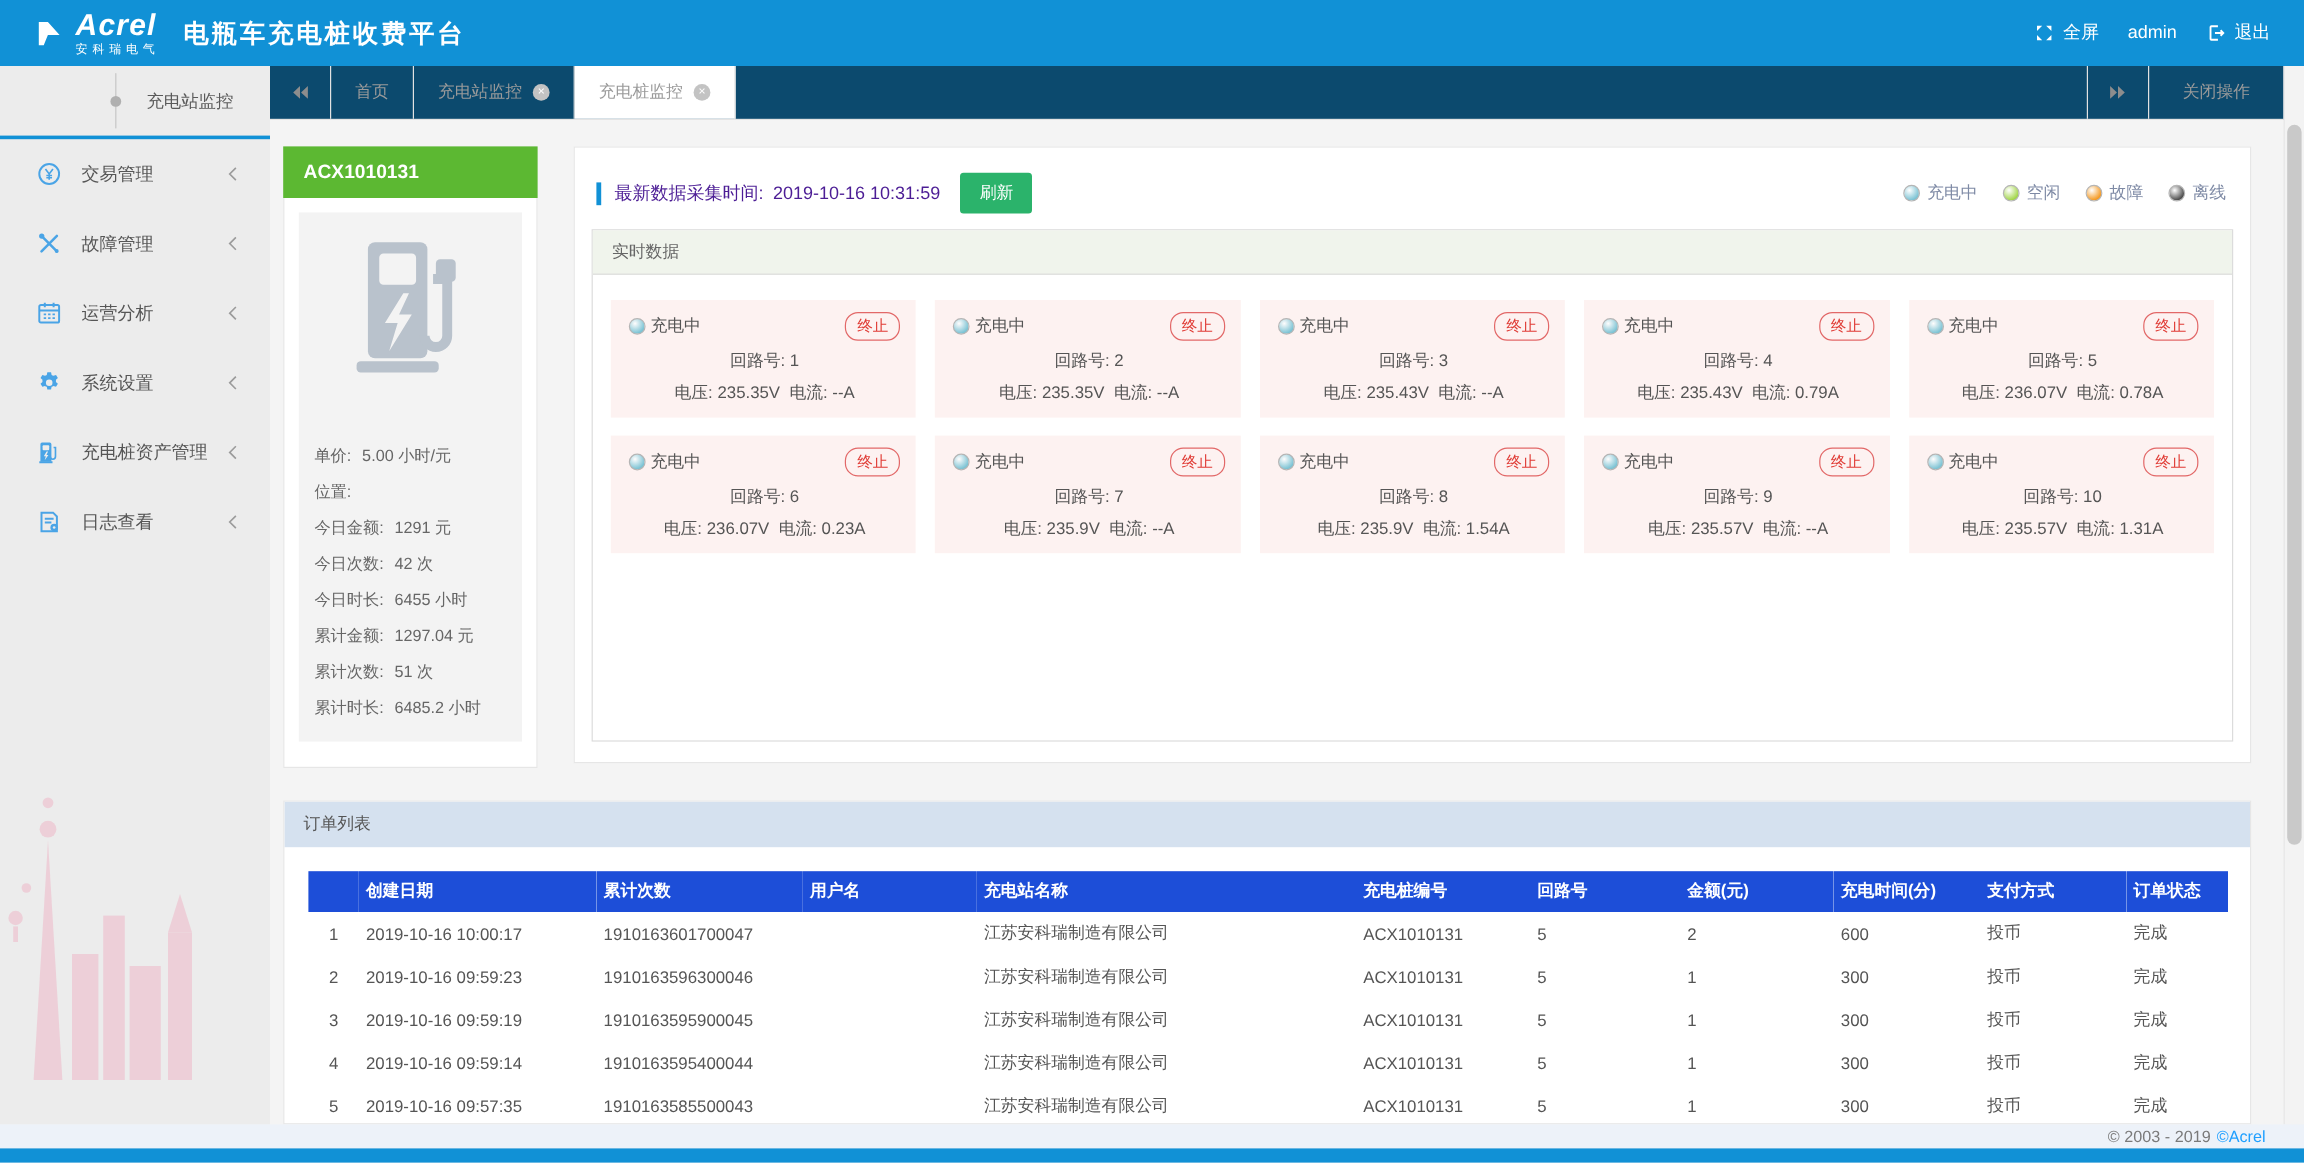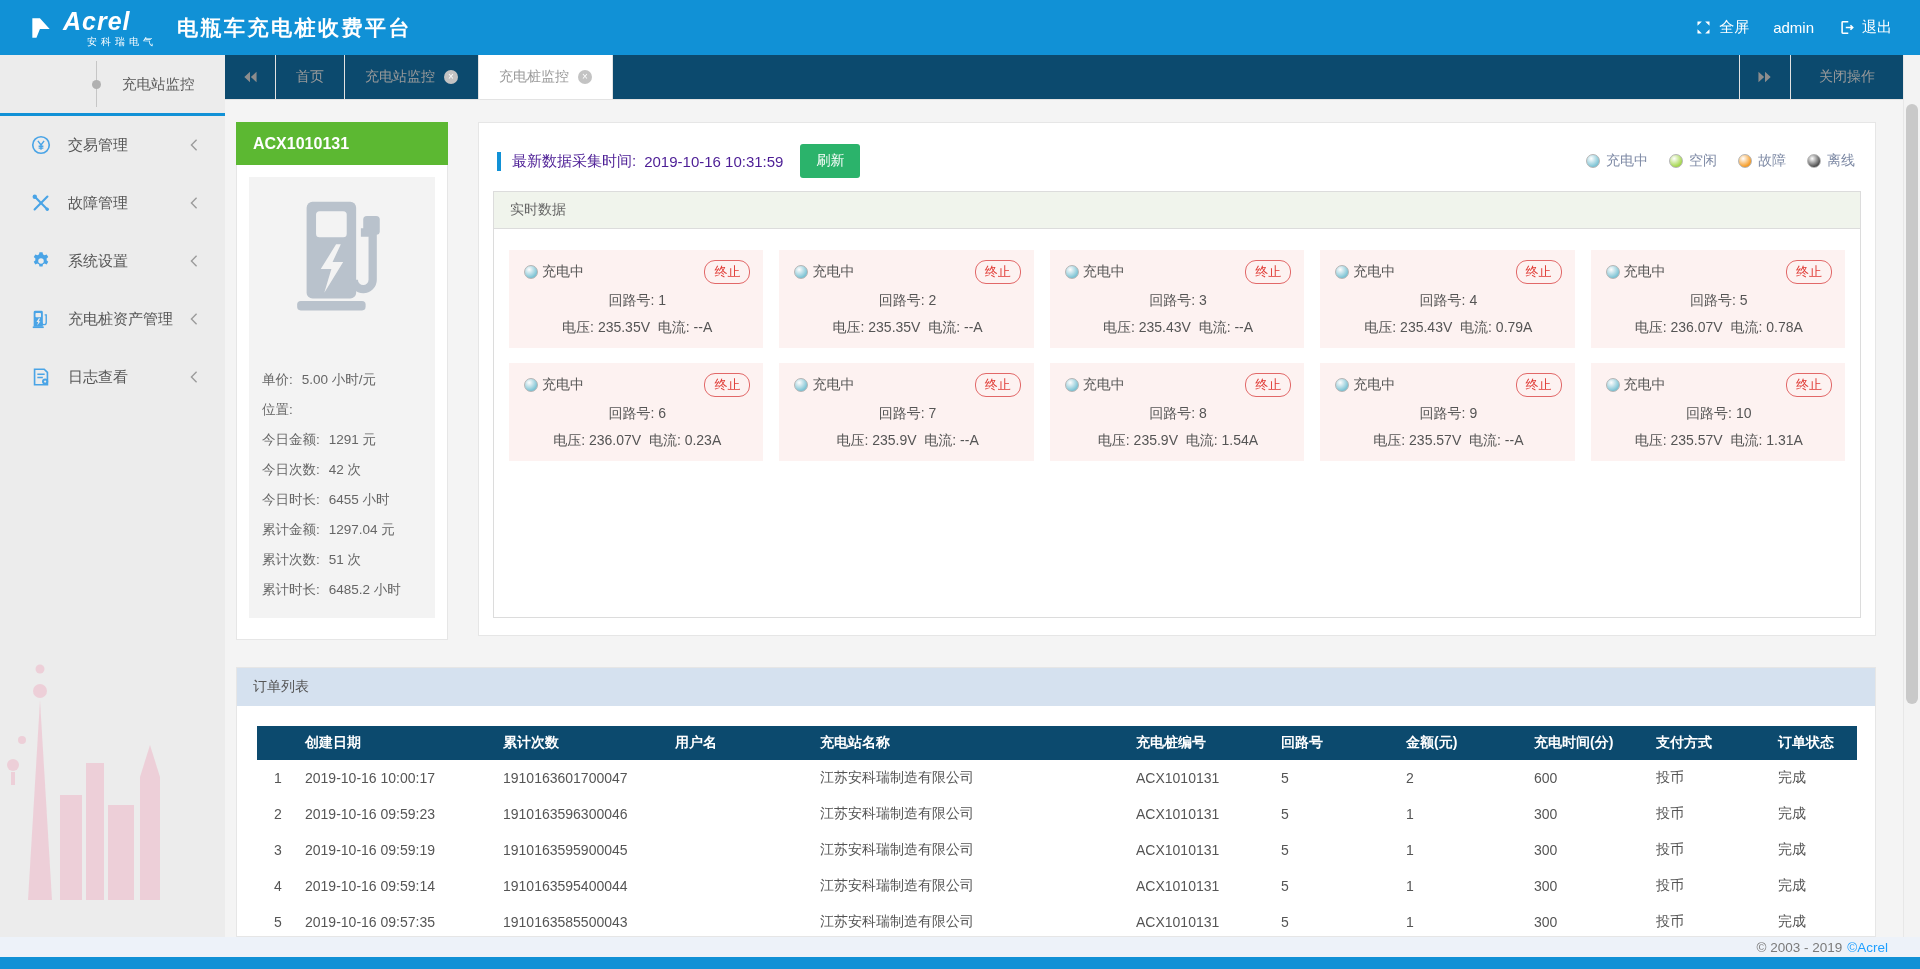--- a/index.html
+++ b/index.html
@@ -4,21 +4,21 @@
 <style>
   html,body{margin:0;padding:0;background:#fff;}
   body{position:relative;width:1920px;height:969px;overflow:hidden;
        font-family:"Liberation Sans","DejaVu Sans",sans-serif;background:#f4f4f4;}
   
   .app-header{position:absolute;left:0;top:0;width:1920px;height:55px;background:#1191d6;
               display:flex;align-items:center;color:#fff;z-index:6;}
   .logo{display:flex;align-items:center;gap:9px;padding:0 16px 0 28px;justify-content:flex-end;}
   .logo-icon svg{width:26px;height:26px;display:block;}
   .logo-name{font-size:25px;font-weight:bold;font-style:italic;line-height:1;letter-spacing:1px;}
-  .logo-sub{font-size:10px;letter-spacing:4px;margin-top:3px;line-height:1;margin-left:24px;}
+  .logo-sub{font-size:10px;letter-spacing:4px;margin-top:3px;line-height:1;}
   .app-title{font-size:21px;font-weight:bold;letter-spacing:2.5px;margin-left:4px;}
   .header-right{margin-left:auto;display:flex;align-items:center;padding-right:28px;font-size:15px;}
   .header-item{display:flex;align-items:center;gap:7px;margin-left:24px;cursor:pointer;}
   .header-item svg{width:17px;height:17px;display:block;}
   
   .tabbar{position:absolute;left:225px;top:55px;width:1678px;height:45px;background:#0c4a6e;
           display:flex;align-items:stretch;border-bottom:1px solid #e3e3e3;box-sizing:border-box;}
   .tab-nav{width:50px;display:flex;align-items:center;justify-content:center;color:#8d8d8d;cursor:pointer;}
   .tab-nav svg{width:14px;height:12px;}
   .tab-nav.left{border-right:1px solid #e2e2e2;}
@@ -81,21 +81,21 @@
              border-radius:11px;font-size:13px;padding:2px 9px;cursor:pointer;font-family:inherit;}
   .card-circuit{text-align:center;font-size:14px;color:#555;margin-top:8px;}
   .card-meas{text-align:center;font-size:14px;color:#555;margin-top:9px;}
   
   .orders-panel{position:absolute;left:236px;top:667px;width:1640px;height:270px;background:#fff;
                 border:1px solid #e6e6e6;box-sizing:border-box;overflow:hidden;z-index:3;}
   .orders-header{height:38px;background:#d5e1ef;display:flex;align-items:center;padding-left:16px;
                  font-size:14px;color:#555;}
   .orders-table-wrap{padding:20px 18px 0 20px;}
   table{width:100%;border-collapse:collapse;table-layout:fixed;}
-  thead th{background:#0c4a6e;color:#fff;font-size:14px;font-weight:bold;text-align:left;
+  thead th{background:#1d4ed8;color:#fff;font-size:14px;font-weight:bold;text-align:left;
            height:34px;padding:0 6px;overflow:hidden;white-space:nowrap;}
   tbody td{font-size:14px;color:#555;height:36px;padding:0 6px;overflow:hidden;white-space:nowrap;}
   .col-idx{text-align:center !important;}
   
   .footer{position:absolute;left:0;right:0;bottom:12px;height:20px;background:#edf2f9;display:flex;
           align-items:center;justify-content:flex-end;padding-right:32px;font-size:13.5px;color:#7a7a7a;z-index:5;}
   .footer .brand{color:#1e9fff;margin-left:5px;cursor:pointer;text-decoration:none;}
   .footer-strip{position:absolute;left:0;right:0;bottom:0;height:12px;background:#1191d6;z-index:5;}
   .scrollbar{position:absolute;right:0;top:55px;width:17px;height:882px;background:#f3f3f3;
              border-left:1px solid #e7e7e7;box-sizing:border-box;z-index:4;}
@@ -208,20 +208,35 @@
           </svg>
         </span>
         <span>故障管理</span>
         <span class="chev">
           <svg viewBox="0 0 10 14" fill="none" stroke="currentColor" stroke-width="1.6">
             <path d="M8 1L2 7l6 6"></path>
           </svg>
         </span>
       </div>
 
+      <div class="menu-item menu-item-sized">
+        <span class="mi-icon">
+          <svg viewBox="0 0 24 24" fill="none" stroke="currentColor" stroke-width="1.8">
+            <rect x="3" y="4.5" width="18" height="16" rx="1.5"></rect>
+            <path d="M3 9.5h18M8 2.5v4M16 2.5v4"></path>
+            <path d="M7 13h2.2M11 13h2.2M15 13h2.2M7 16.5h2.2M11 16.5h2.2M15 16.5h2.2" stroke-width="1.6"></path>
+          </svg>
+        </span>
+        <span>运营分析</span>
+        <span class="chev">
+          <svg viewBox="0 0 10 14" fill="none" stroke="currentColor" stroke-width="1.6">
+            <path d="M8 1L2 7l6 6"></path>
+          </svg>
+        </span>
+      </div>
 
       <div class="menu-item menu-item-sized">
         <span class="mi-icon">
           <svg viewBox="0 0 24 24" fill="currentColor">
             <path d="M10.3 2.5h3.4l.5 2.4a7 7 0 0 1 1.7.8l2.3-.9 1.7 2.9-1.8 1.6c.1.6.1 1.3 0 1.9l1.8 1.6-1.7 2.9-2.3-.9a7 7 0 0 1-1.7.8l-.5 2.4h-3.4l-.5-2.4a7 7 0 0 1-1.7-.8l-2.3.9-1.7-2.9 1.8-1.6a7 7 0 0 1 0-1.9L4.1 7.7l1.7-2.9 2.3.9a7 7 0 0 1 1.7-.8z"></path>
             <circle cx="12" cy="12" r="3" fill="#ececec"></circle>
           </svg>
         </span>
         <span>系统设置</span>
         <span class="chev">

